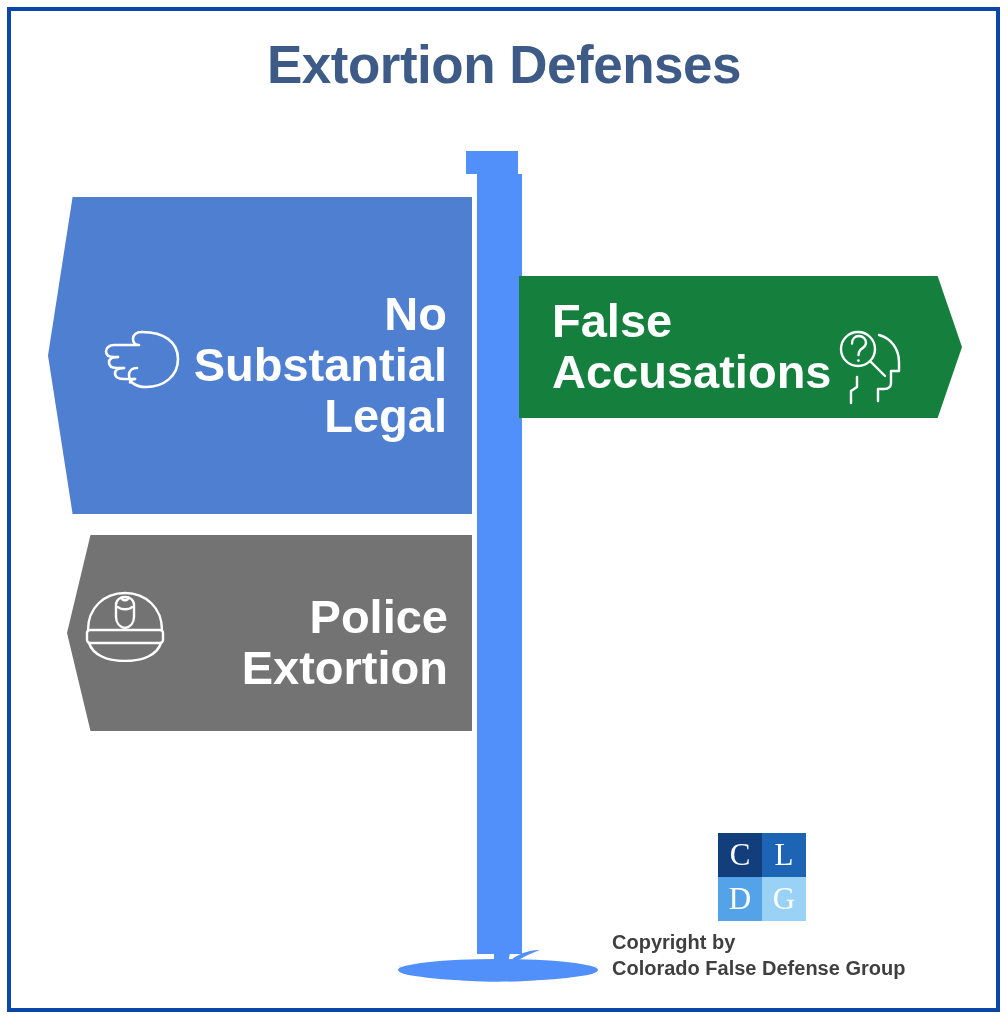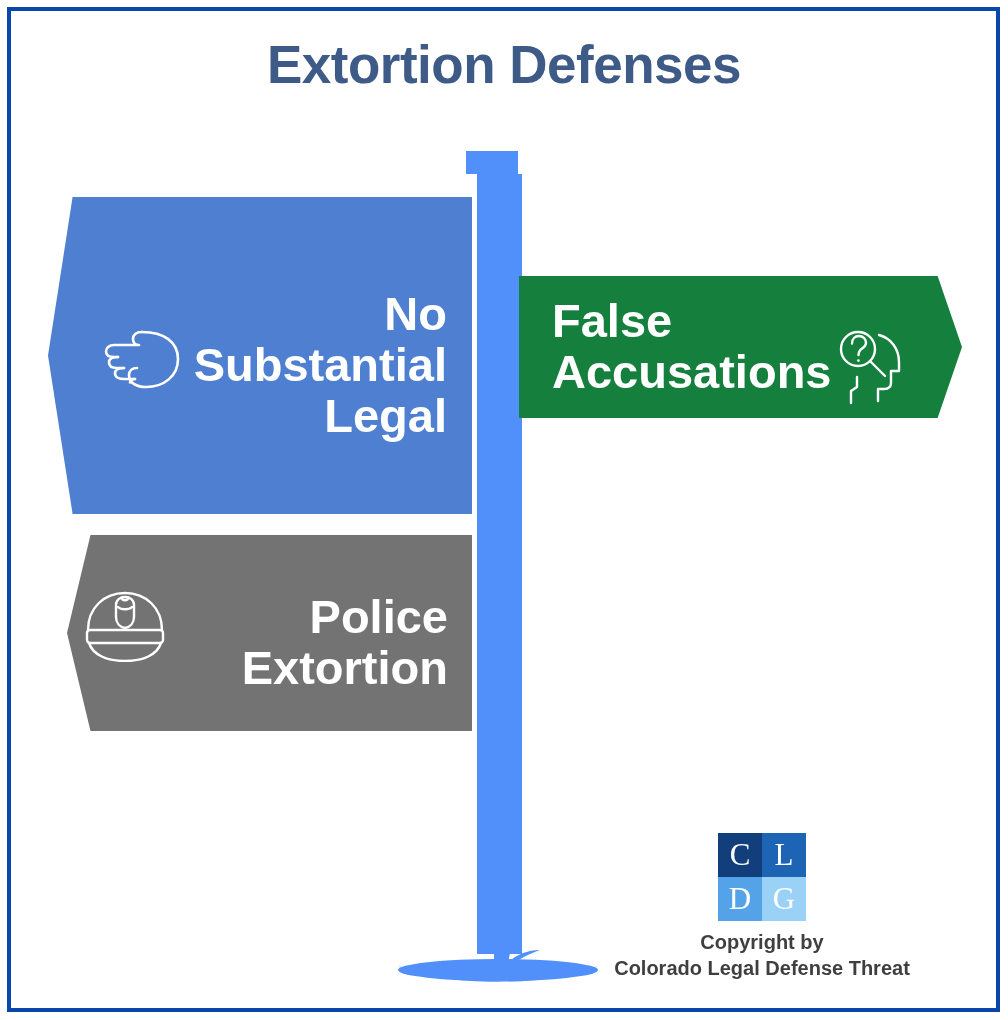--- a/index.html
+++ b/index.html
@@ -158,21 +158,20 @@
     display: flex;
     align-items: center;
     justify-content: center;
     font-size: 31px;
     color: #ffffff;
     font-weight: normal;
     font-family: "Liberation Serif", serif;
   }
   .copyright {
     margin-top: 9px;
-    text-align: center;
     color: #3f3f3f;
     font-size: 20px;
     font-weight: bold;
     line-height: 1.28;
   }
 </style>
 </head>
 <body>
 
 <div id="infographic">
@@ -253,17 +252,17 @@
 
   <div id="logo-block">
     <div class="logo-grid">
       <div class="logo-cell" style="background:#123f7b">C</div>
       <div class="logo-cell" style="background:#1e64b4">L</div>
       <div class="logo-cell" style="background:#54a2e8">D</div>
       <div class="logo-cell" style="background:#9ad1f7">G</div>
     </div>
     <div class="copyright">
       <div>Copyright by</div>
-      <div>Colorado Legal Defense Threat</div>
+      <div>Colorado False Defense Group</div>
     </div>
   </div>
 
 </div>
 
 </body></html>

